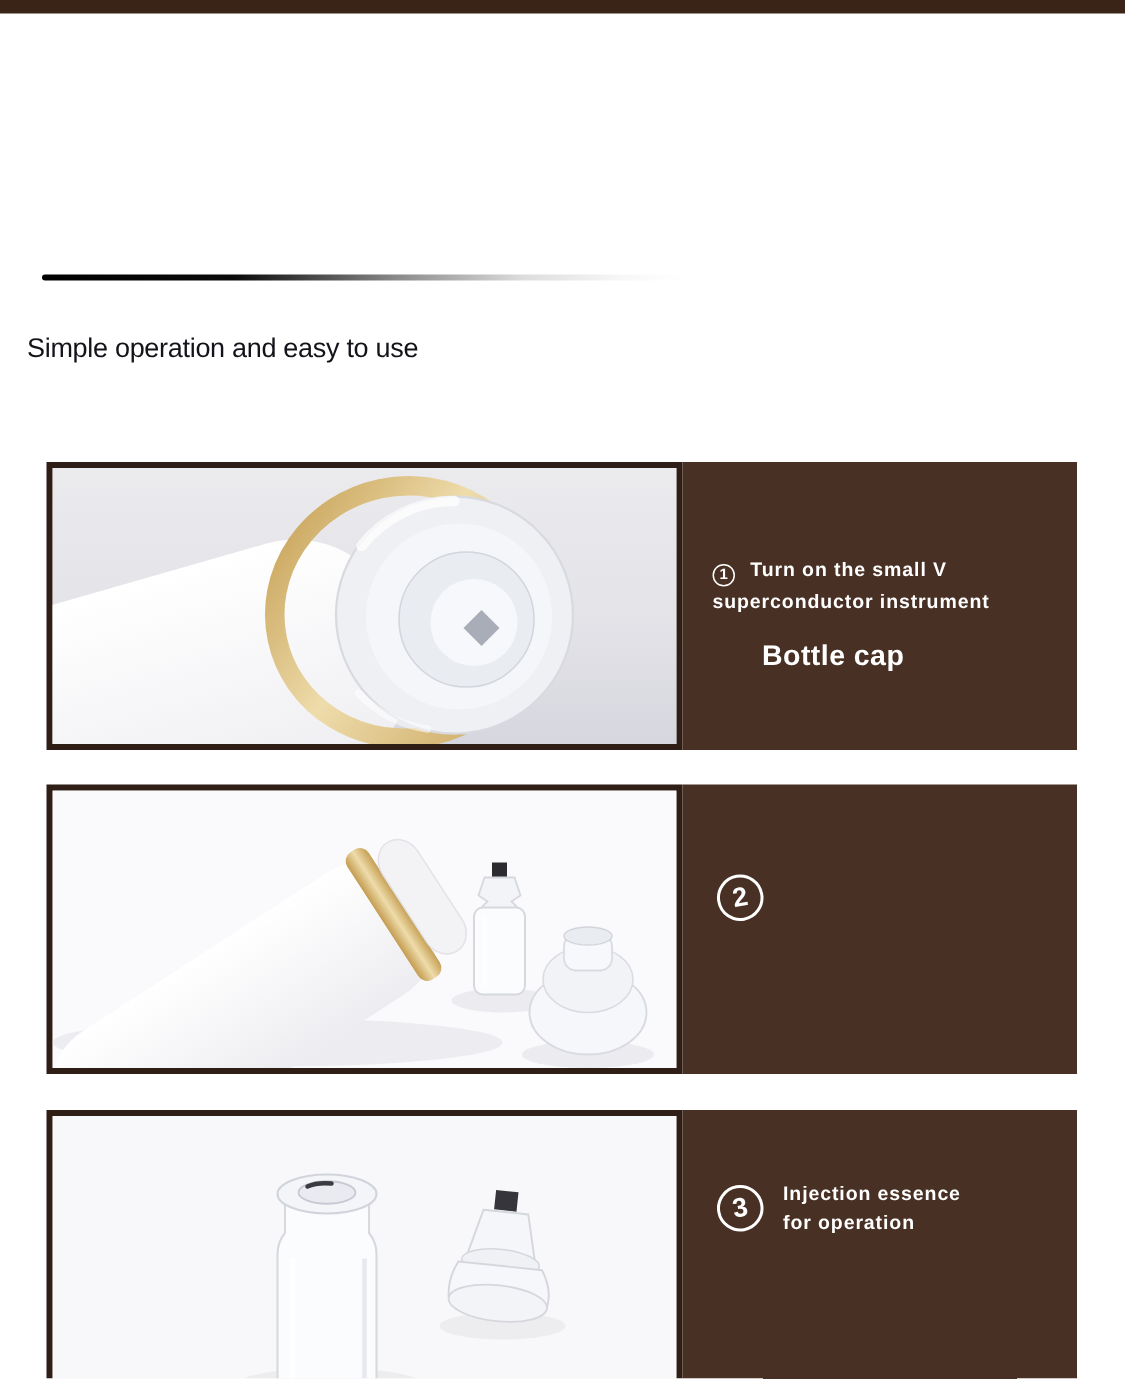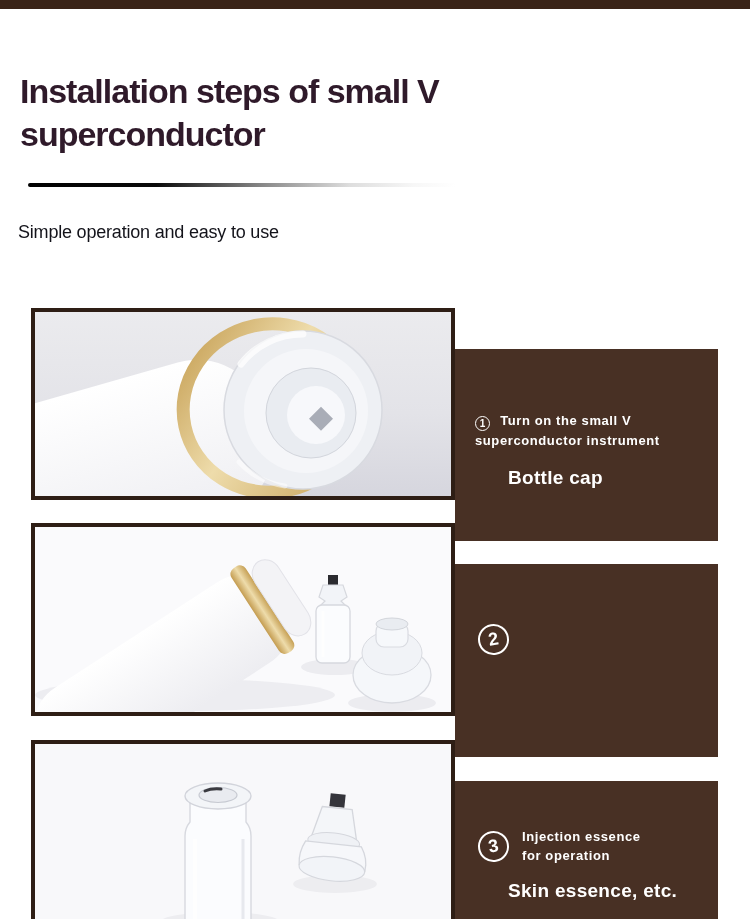--- a/index.html
+++ b/index.html
@@ -22,21 +22,21 @@
 
   .step { position:absolute; left:31px; width:687px; display:flex; }
   .step-1 { top:308px; height:192px; }
   .step-2 { top:523px; height:193px; }
   .step-3 { top:740px; height:192px; }
 
   .photo { width:424px; height:100%; border:4px solid var(--photo-border,#2e1e15);
            background:#f7f7f9; overflow:hidden; position:relative; }
   .photo svg { display:block; width:100%; height:100%; }
 
-  .panel { width:263px; height:100%; background:var(--panel-brown,#483024); color:#fff; position:relative;margin-top:41px; }
+  .panel { width:263px; height:100%; background:var(--panel-brown,#483024); color:#fff; position:relative; }
 
   .step-lines { font-size:13px; line-height:19px; font-weight:700; letter-spacing:0.6px; }
   .p1-lines { padding:62px 0 0 20px; }
   .caption-1 { margin:17px 0 0 53px; font-size:19px; font-weight:700; letter-spacing:0.3px; }
 
   .badge-inline { display:inline-flex; align-items:center; justify-content:center;
                   width:15px; height:15px; border:1.5px solid #fff; border-radius:50%;
                   font-size:10px; font-weight:700; margin-right:6px; vertical-align:-2px;
                   letter-spacing:0; }
   .badge-large { flex:0 0 auto; display:flex; align-items:center; justify-content:center;
@@ -48,24 +48,20 @@
   .p3-row { margin-top:46px; }
   .caption-3 { margin:15px 0 0 53px; font-size:19px; font-weight:700; letter-spacing:0.3px; }
 </style>
 </head>
 <body>
 
 <div class="page">
 
   <div class="top-bar"></div>
 
-  <h1 class="title">
-    <span>Installation steps of small V</span><br>
-    <span>superconductor</span>
-  </h1>
 
   <div class="divider"></div>
 
   <div class="subtitle">Simple operation and easy to use</div>
 
   <section class="step step-1">
     <div class="photo">
       <svg viewBox="0 0 416 184" preserveAspectRatio="none">
         <defs>
           <linearGradient id="bg1" x1="0" y1="0" x2="0" y2="1">
@@ -175,17 +171,16 @@
       </svg>
     </div>
     <div class="panel">
       <div class="step-row p3-row">
         <span class="badge-large">3</span>
         <span class="step-lines">
           <span>Injection essence</span><br>
           <span>for operation</span>
         </span>
       </div>
-      <div class="caption-3">Skin essence, etc.</div>
     </div>
   </section>
 
 </div>
 
 </body></html>

